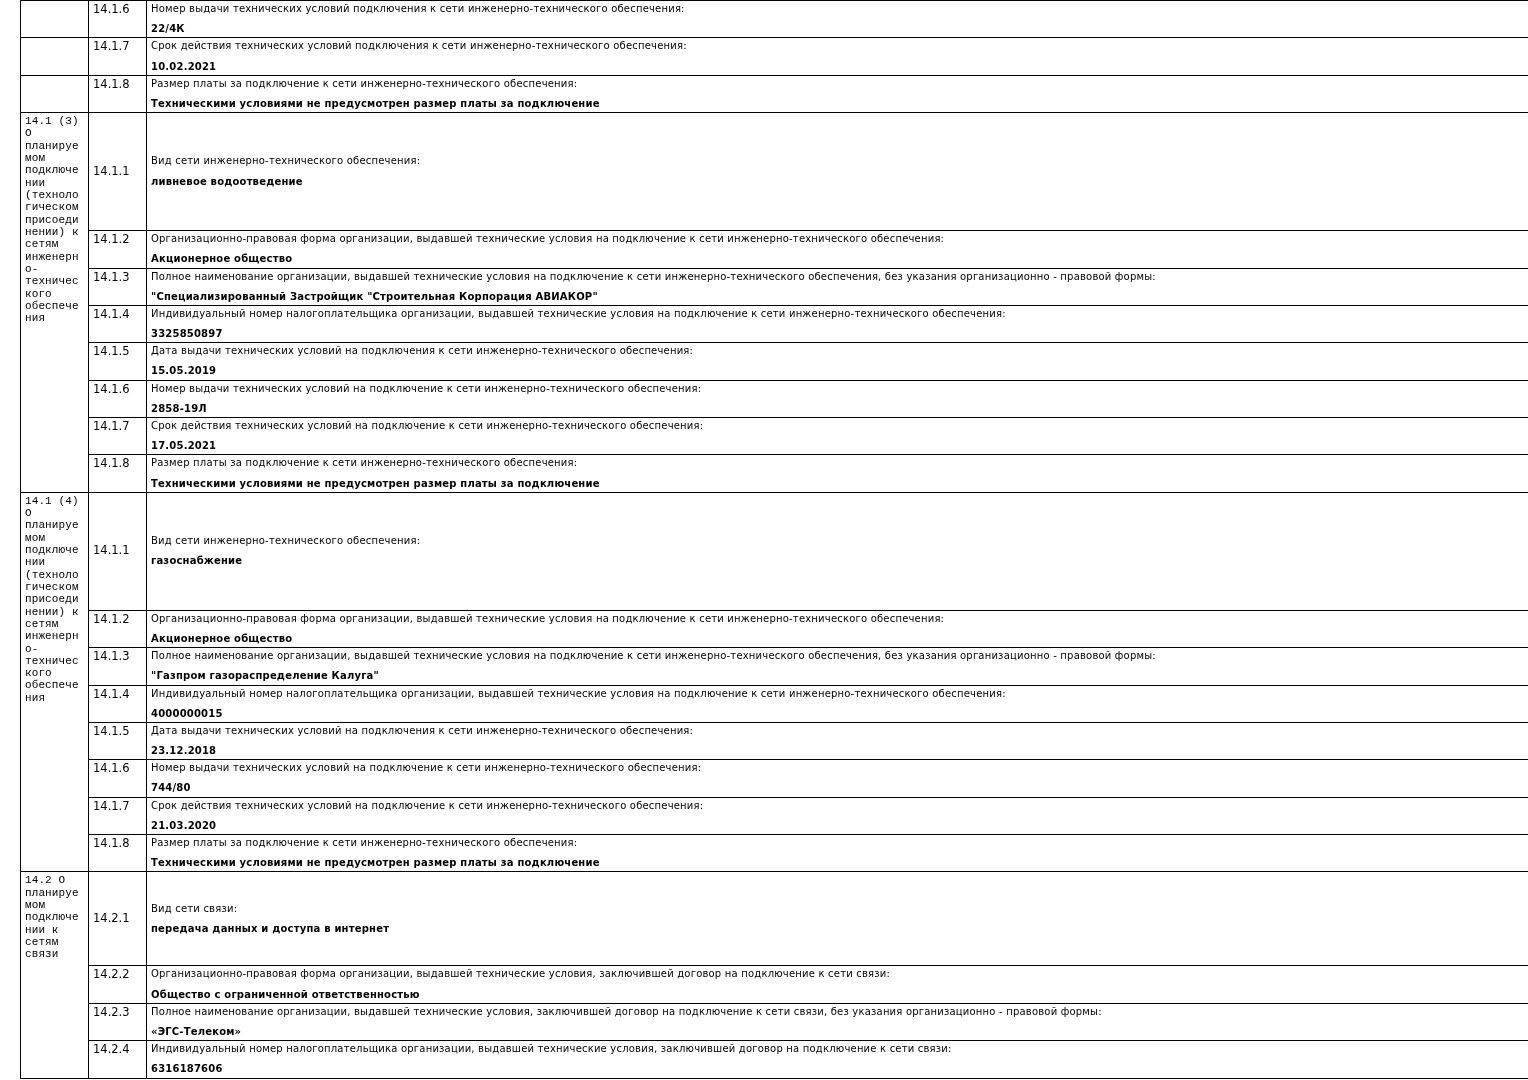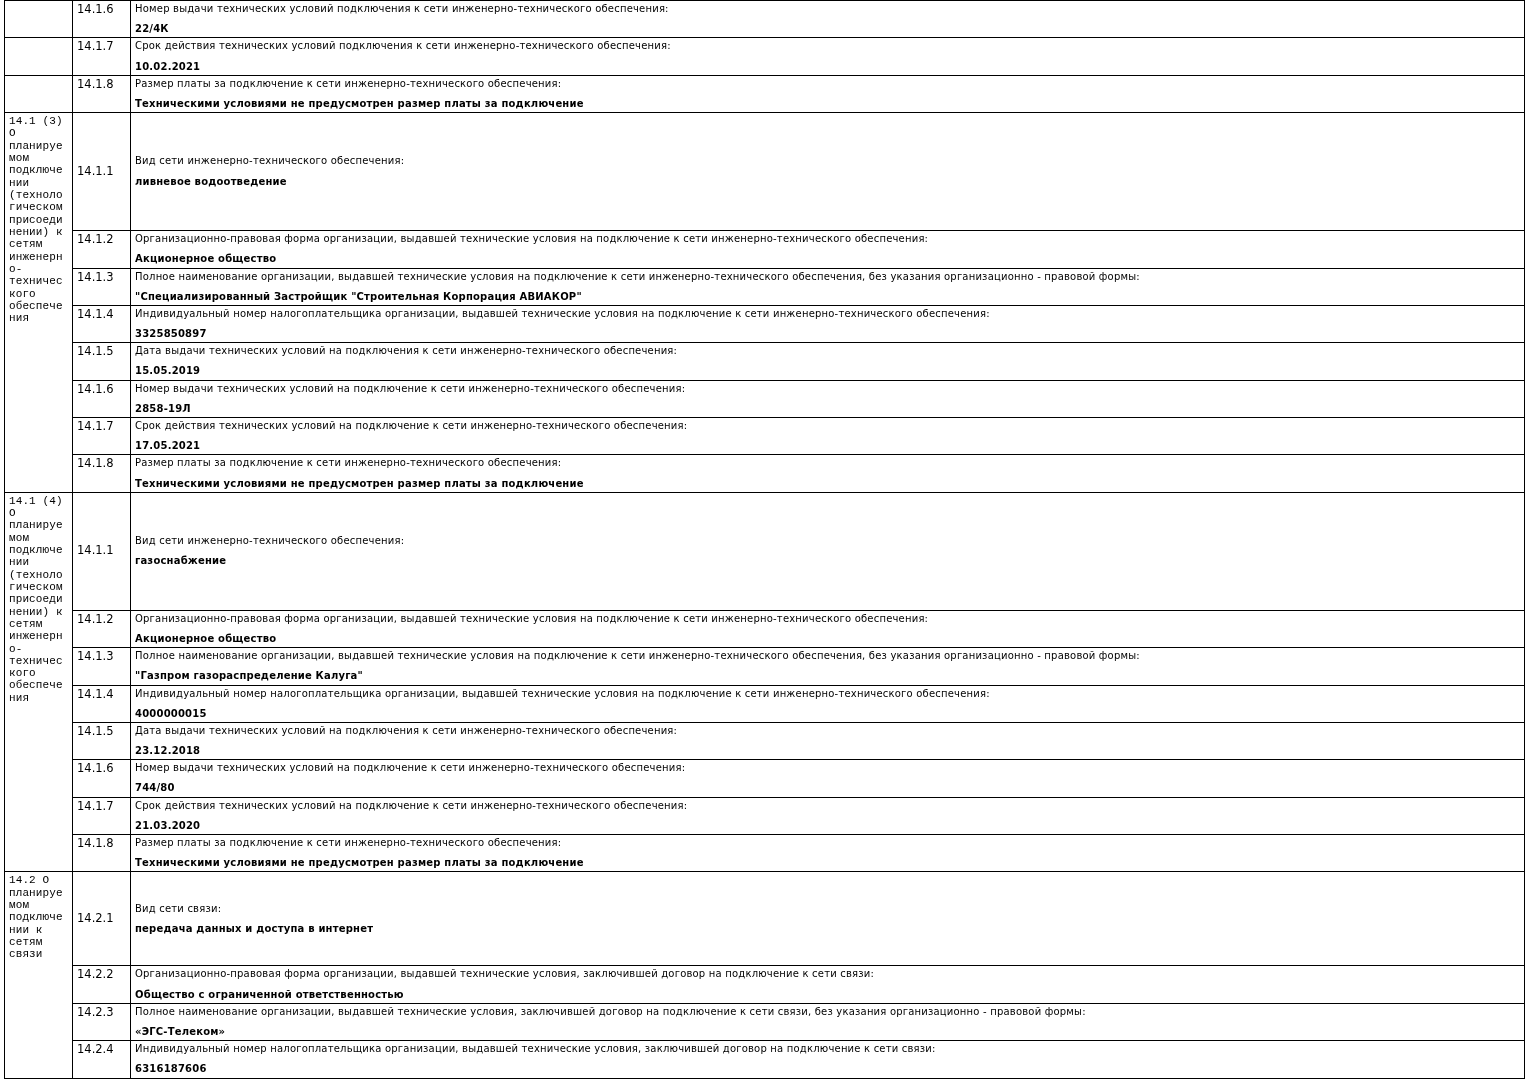--- a/index.html
+++ b/index.html
@@ -9,21 +9,21 @@
   }
   body {
     font-family: "DejaVu Sans", sans-serif;
     font-size: 11px;
     color: #000000;
     width: 1528px;
   }
   .sheet {
     width: 1528px;
     box-sizing: border-box;
-    padding: 0 4px 0 4px;
+    padding: 0 4px 0 20px;
   }
   table.doc {
     border-collapse: collapse;
     width: 1520px;
     table-layout: fixed;
   }
   table.doc td {
     border: 1px solid #000000;
     vertical-align: top;
     padding: 2px 3px 3px 4px;

